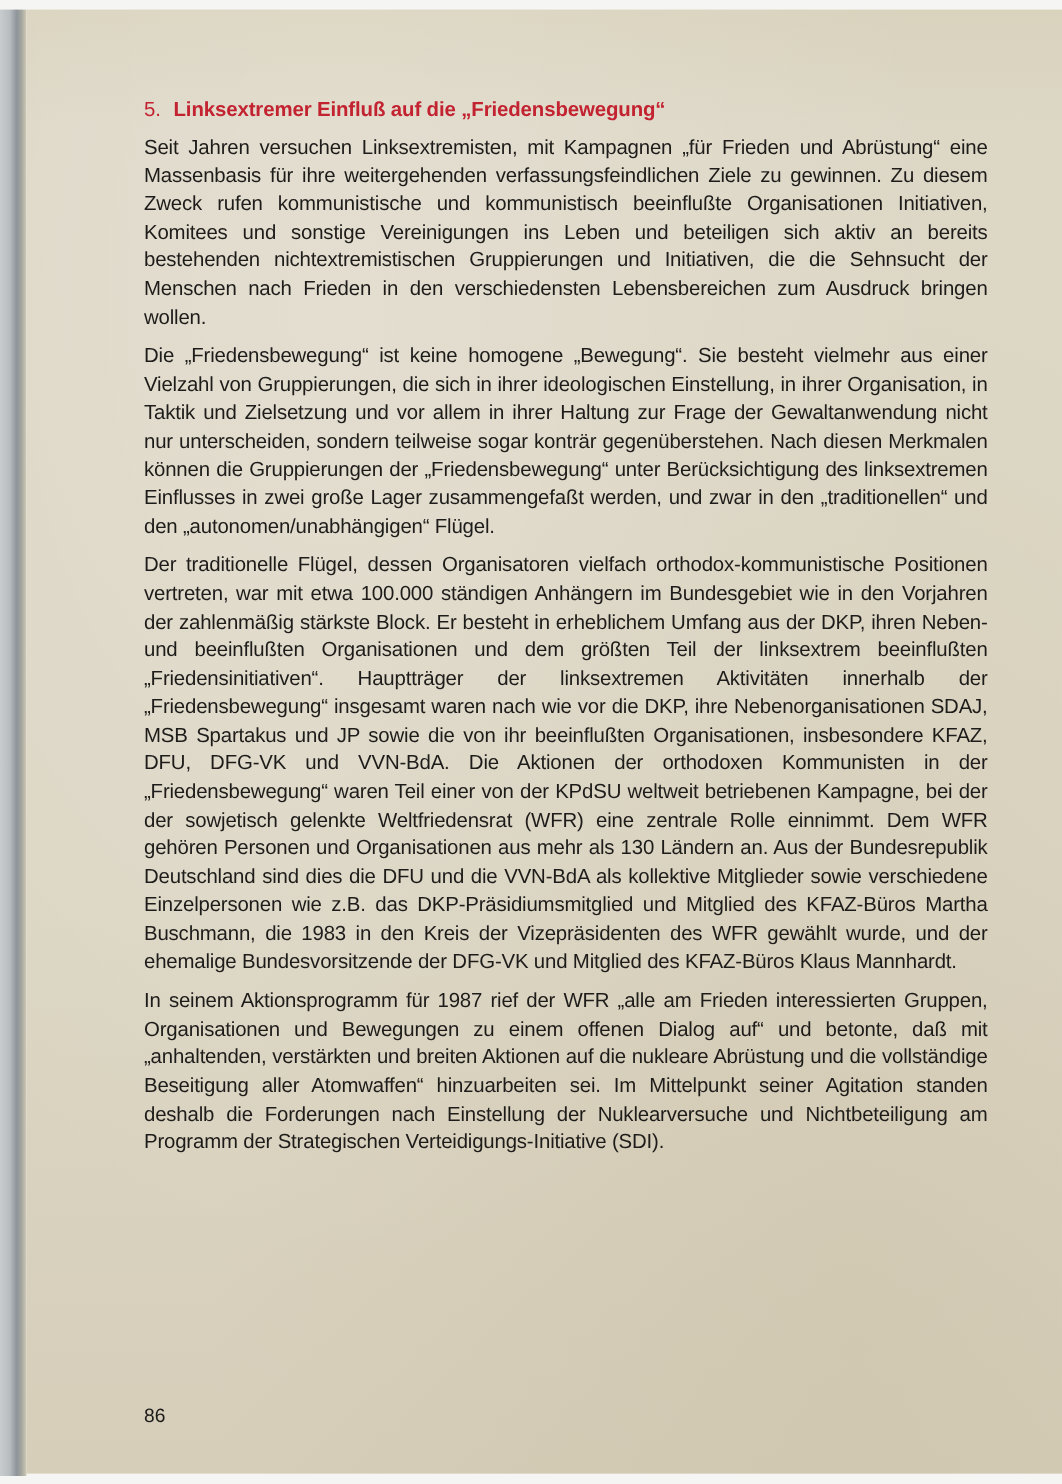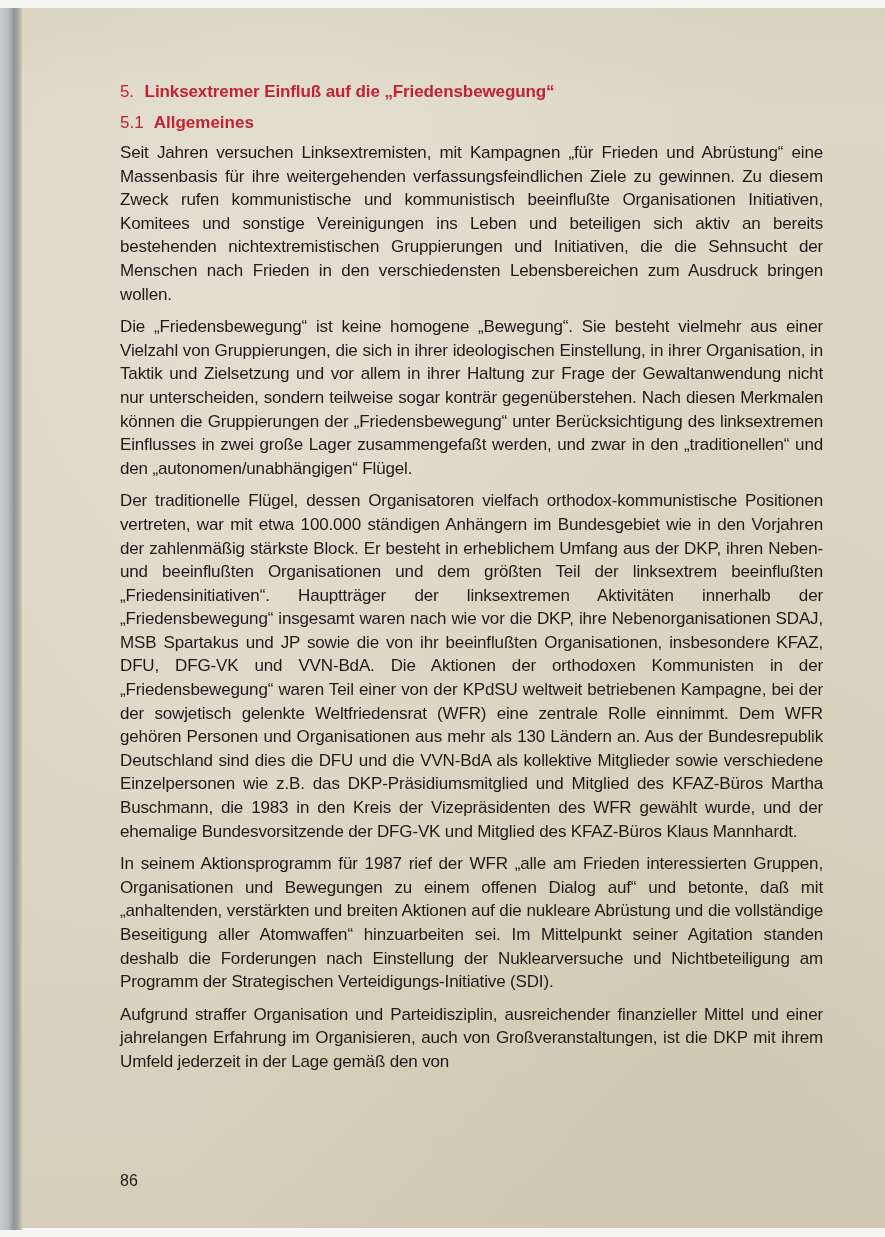--- a/index.html
+++ b/index.html
@@ -87,26 +87,21 @@
 <div class="scan">
   <div class="binding"></div>
   <div class="page">
   </div>
 
   <div class="content" style="left:120px; top:80px;">
     <div class="h1">
       <span class="num">5.</span>
       <span>Linksextremer Einfluß auf die „Friedensbewegung“</span>
     </div>
-    <div class="h2">
-      <span class="num">5.1</span>
-      <span>Allgemeines</span>
-    </div>
 
     <p class="para">Seit Jahren versuchen Linksextremisten, mit Kampagnen „für Frieden und Abrüstung“ eine Massenbasis für ihre weitergehenden verfassungsfeindlichen Ziele zu gewinnen. Zu diesem Zweck rufen kommunistische und kommunistisch beeinflußte Organisationen Initiativen, Komitees und sonstige Vereinigungen ins Leben und beteiligen sich aktiv an bereits bestehenden nichtextremistischen Gruppierungen und Initiativen, die die Sehnsucht der Menschen nach Frieden in den verschiedensten Lebensbereichen zum Ausdruck bringen wollen.</p>
     <p class="para">Die „Friedensbewegung“ ist keine homogene „Bewegung“. Sie besteht vielmehr aus einer Vielzahl von Gruppierungen, die sich in ihrer ideologischen Einstellung, in ihrer Organisation, in Taktik und Zielsetzung und vor allem in ihrer Haltung zur Frage der Gewaltanwendung nicht nur unterscheiden, sondern teilweise sogar konträr gegenüberstehen. Nach diesen Merkmalen können die Gruppierungen der „Friedensbewegung“ unter Berücksichtigung des linksextremen Einflusses in zwei große Lager zusammengefaßt werden, und zwar in den „traditionellen“ und den „autonomen/unabhängigen“ Flügel.</p>
     <p class="para"><span>Der </span><b>traditionelle Flügel,</b><span> dessen Organisatoren vielfach orthodox-kommunistische Positionen vertreten, war mit etwa 100.000 ständigen Anhängern im Bundesgebiet wie in den Vorjahren der zahlenmäßig stärkste Block. Er besteht in erheblichem Umfang aus der DKP, ihren Neben- und beeinflußten Organisationen und dem größten Teil der linksextrem beeinflußten „Friedensinitiativen“. Hauptträger der linksextremen Aktivitäten innerhalb der „Friedensbewegung“ insgesamt waren nach wie vor die DKP, ihre Nebenorganisationen SDAJ, MSB Spartakus und JP sowie die von ihr beeinflußten Organisationen, insbesondere KFAZ, DFU, DFG-VK und VVN-BdA. Die Aktionen der orthodoxen Kommunisten in der „Friedensbewegung“ waren Teil einer von der KPdSU weltweit betriebenen Kampagne, bei der der sowjetisch gelenkte </span><b>Weltfriedensrat</b><span> (WFR) eine zentrale Rolle einnimmt. Dem WFR gehören Personen und Organisationen aus mehr als 130 Ländern an. Aus der Bundesrepublik Deutschland sind dies die DFU und die VVN-BdA als kollektive Mitglieder sowie verschiedene Einzelpersonen wie z.B. das DKP-Präsidiumsmitglied und Mitglied des KFAZ-Büros Martha Buschmann, die 1983 in den Kreis der Vizepräsidenten des WFR gewählt wurde, und der ehemalige Bundesvorsitzende der DFG-VK und Mitglied des KFAZ-Büros Klaus Mannhardt.</span></p>
     <p class="para">In seinem Aktionsprogramm für 1987 rief der WFR „alle am Frieden interessierten Gruppen, Organisationen und Bewegungen zu einem offenen Dialog auf“ und betonte, daß mit „anhaltenden, verstärkten und breiten Aktionen auf die nukleare Abrüstung und die vollständige Beseitigung aller Atomwaffen“ hinzuarbeiten sei. Im Mittelpunkt seiner Agitation standen deshalb die Forderungen nach Einstellung der Nuklearversuche und Nichtbeteiligung am Programm der Strategischen Verteidigungs-Initiative (SDI).</p>
-    <p class="para">Aufgrund straffer Organisation und Parteidisziplin, ausreichender finanzieller Mittel und einer jahrelangen Erfahrung im Organisieren, auch von Großveranstaltungen, ist die DKP mit ihrem Umfeld jederzeit in der Lage gemäß den von</p>
   </div>
 
   <div class="page-number" style="left:120px; top:1172px;text-align:center;">86</div>
 </div>
 
 </body></html>

